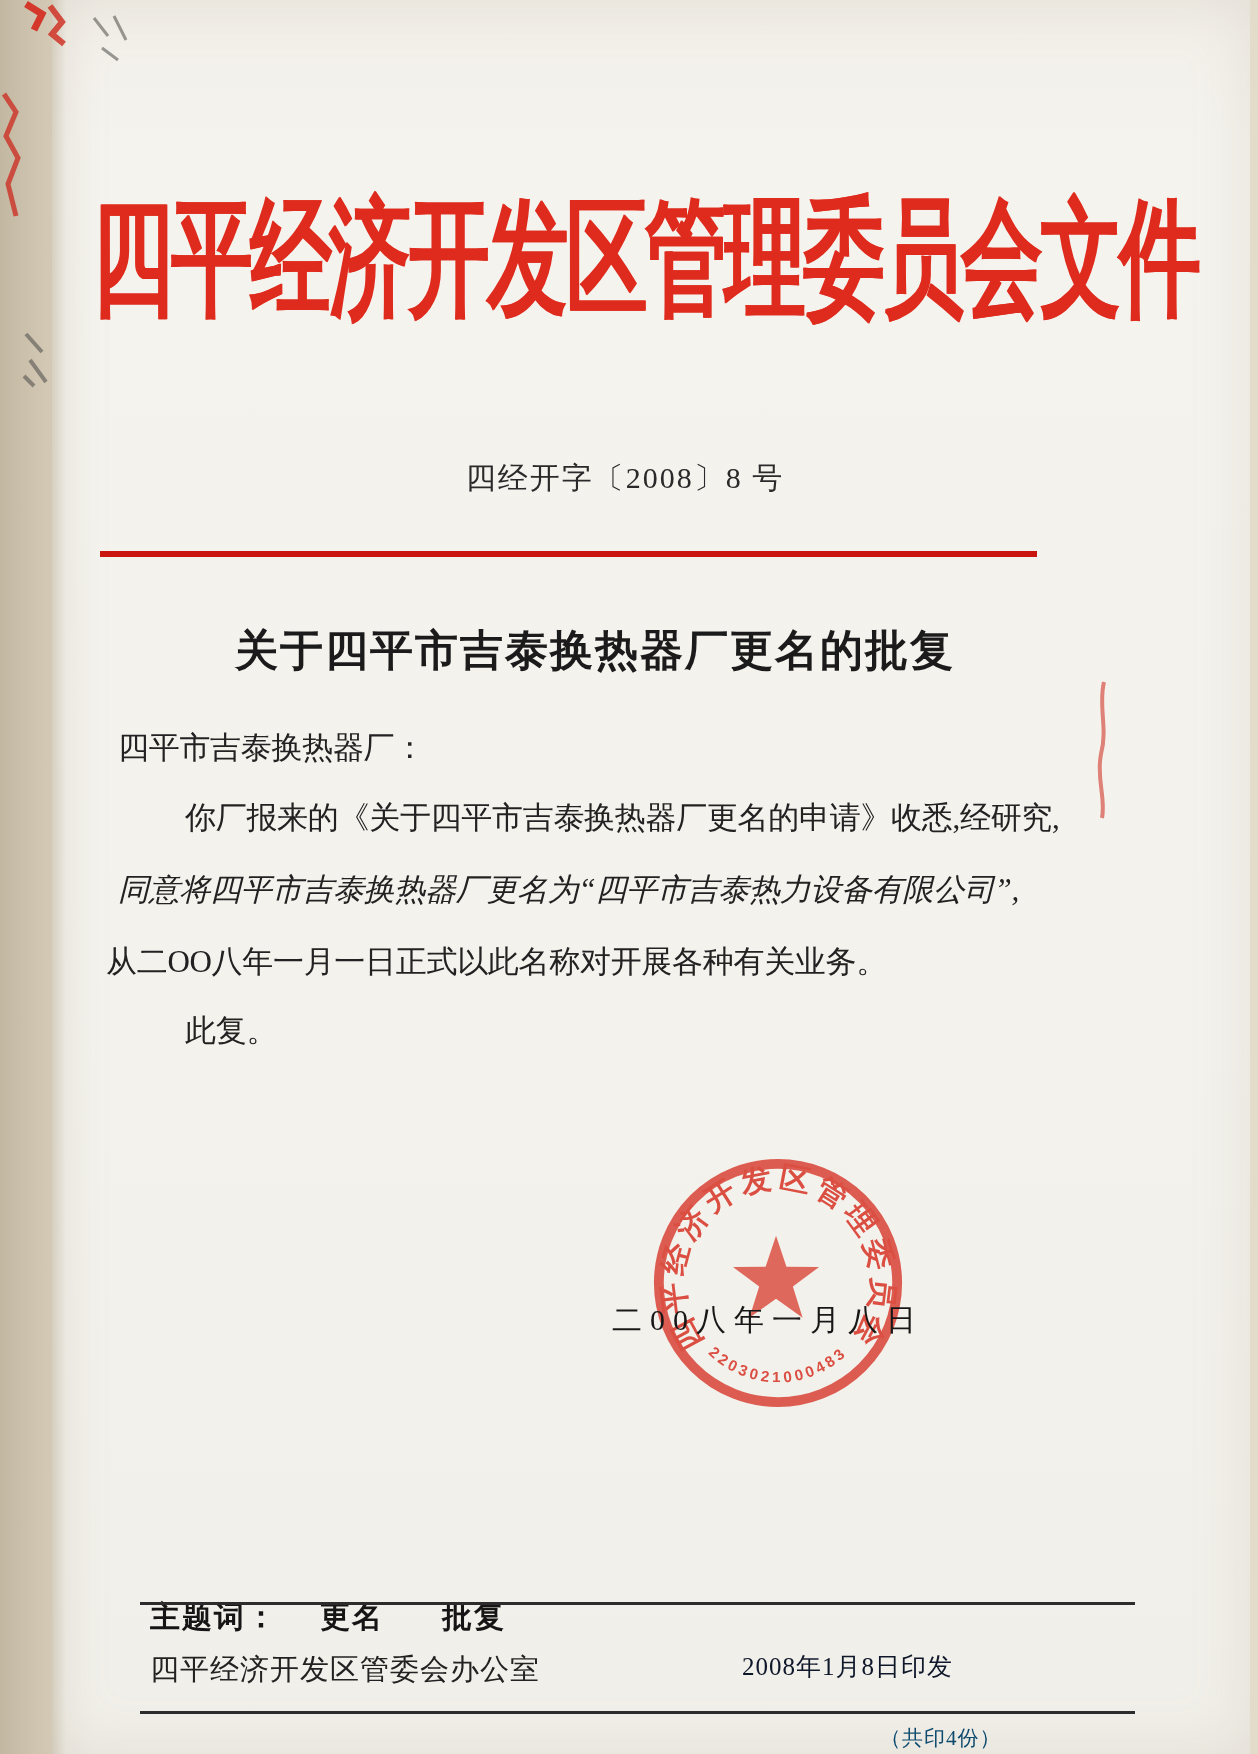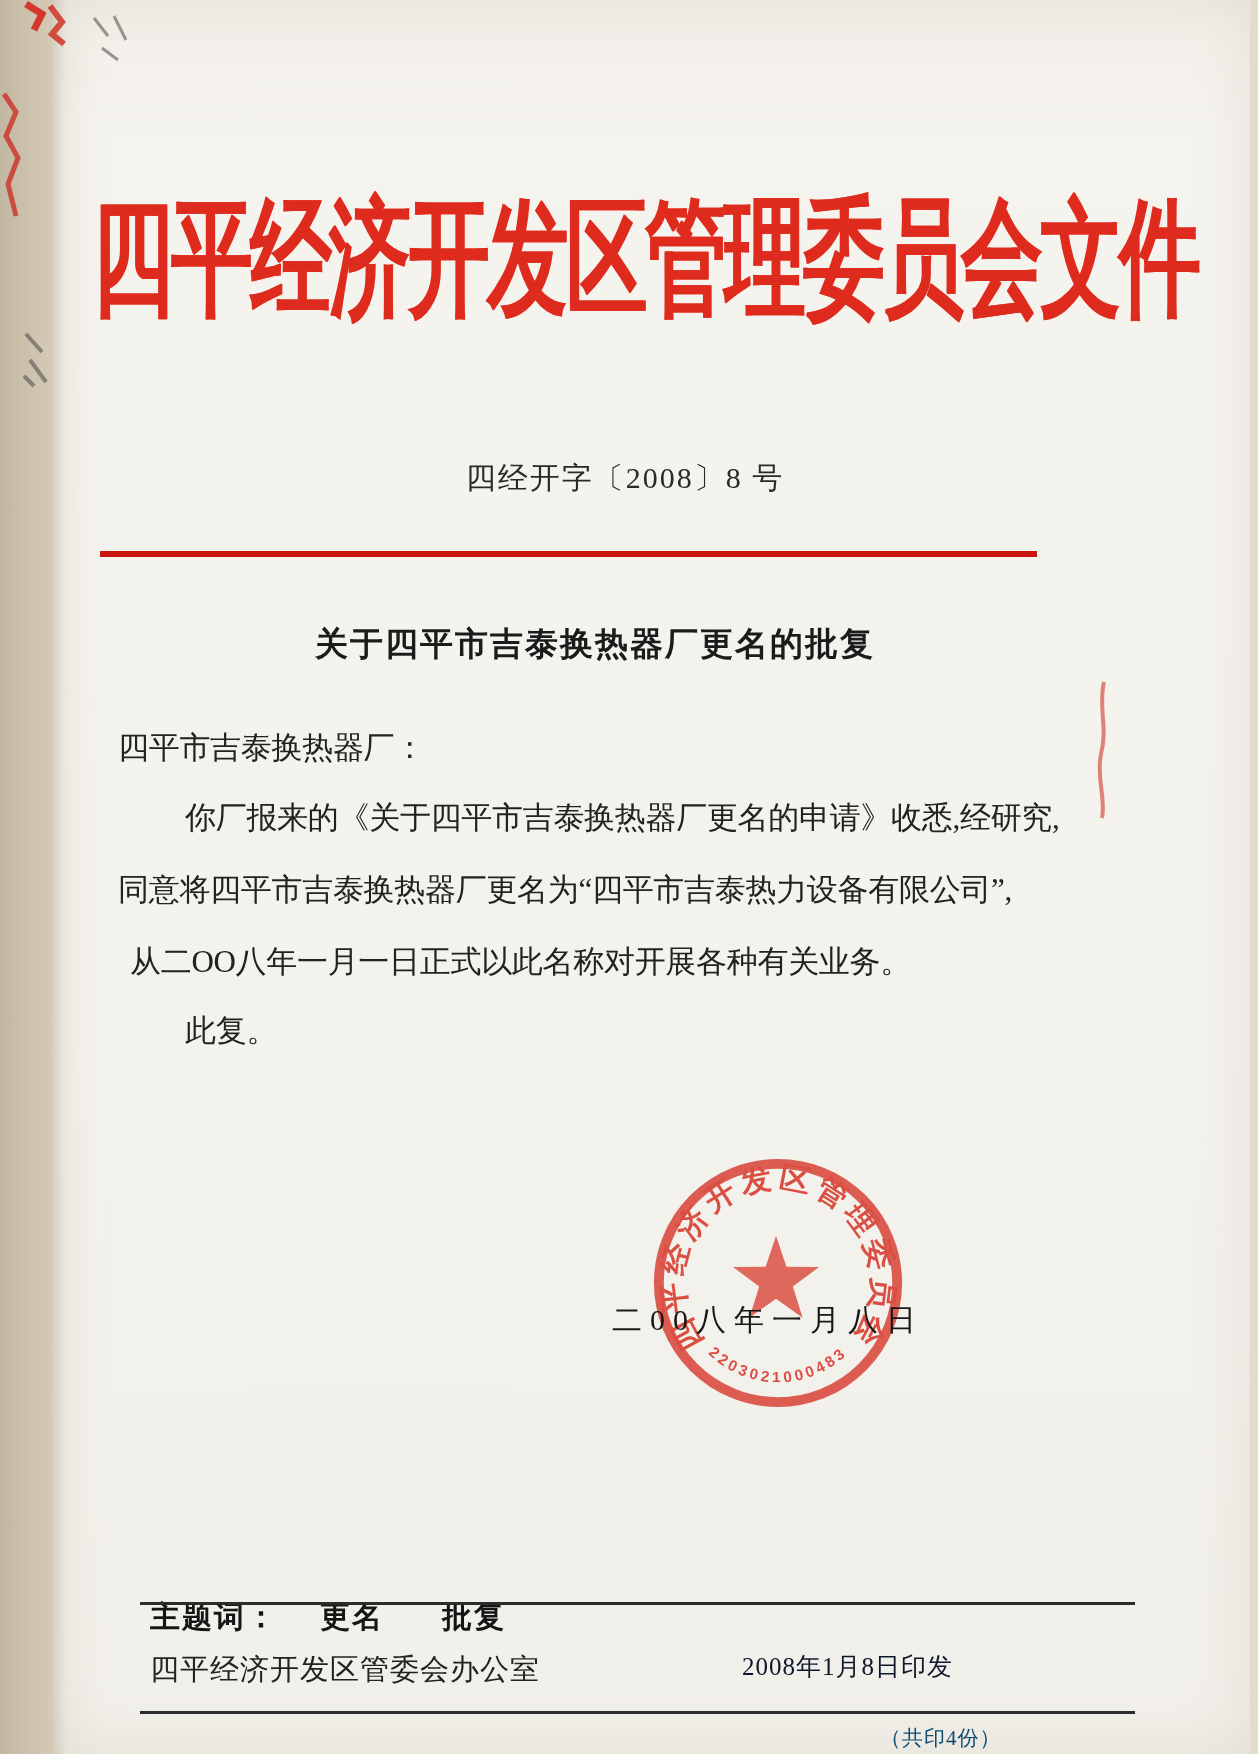--- a/index.html
+++ b/index.html
@@ -24,32 +24,32 @@
     font-family:"Liberation Serif", serif;white-space:nowrap;
     text-shadow:1px 0 0 #df2b1d;
   }
   #doc-number{
     left:95px;top:458px;width:1060px;text-align:center;
     font-size:30px;color:#2a2a2a;letter-spacing:2px;
   }
   #red-rule{left:100px;top:551px;width:937px;height:6px;background:#c9170f;}
   #doc-title{
     left:120px;top:622px;width:950px;text-align:center;
-    font-size:33px;font-weight:700;color:#1b1b1b;letter-spacing:2px;
+    font-size:43px;font-weight:700;color:#1b1b1b;letter-spacing:2px;
     font-family:"Liberation Sans", sans-serif;
   }
   
   .bodyline{
     font-size:31px;color:#222;letter-spacing:-0.3px;white-space:nowrap;
     font-family:"Liberation Serif", serif;
   }
   #salutation{left:118px;top:727px;}
   #line1{left:185px;top:797px;}
-  #line2{left:118px;top:869px;}
-  #line3{left:130px;top:941px;}
+  #line2{left:118px;top:869px;font-style:italic;}
+  #line3{left:106px;top:941px;}
   #line4{left:185px;top:1010px;}
   #date-line{
     left:612px;top:1300px;font-size:30px;color:#171717;letter-spacing:8px;
     z-index:6;white-space:nowrap;text-align:right;
   }
   
   #stamp{left:650px;top:1155px;width:256px;height:256px;z-index:5;opacity:.88;}
   
   #subject-row{
     left:150px;top:1560px;font-size:30px;font-weight:700;color:#151515;

